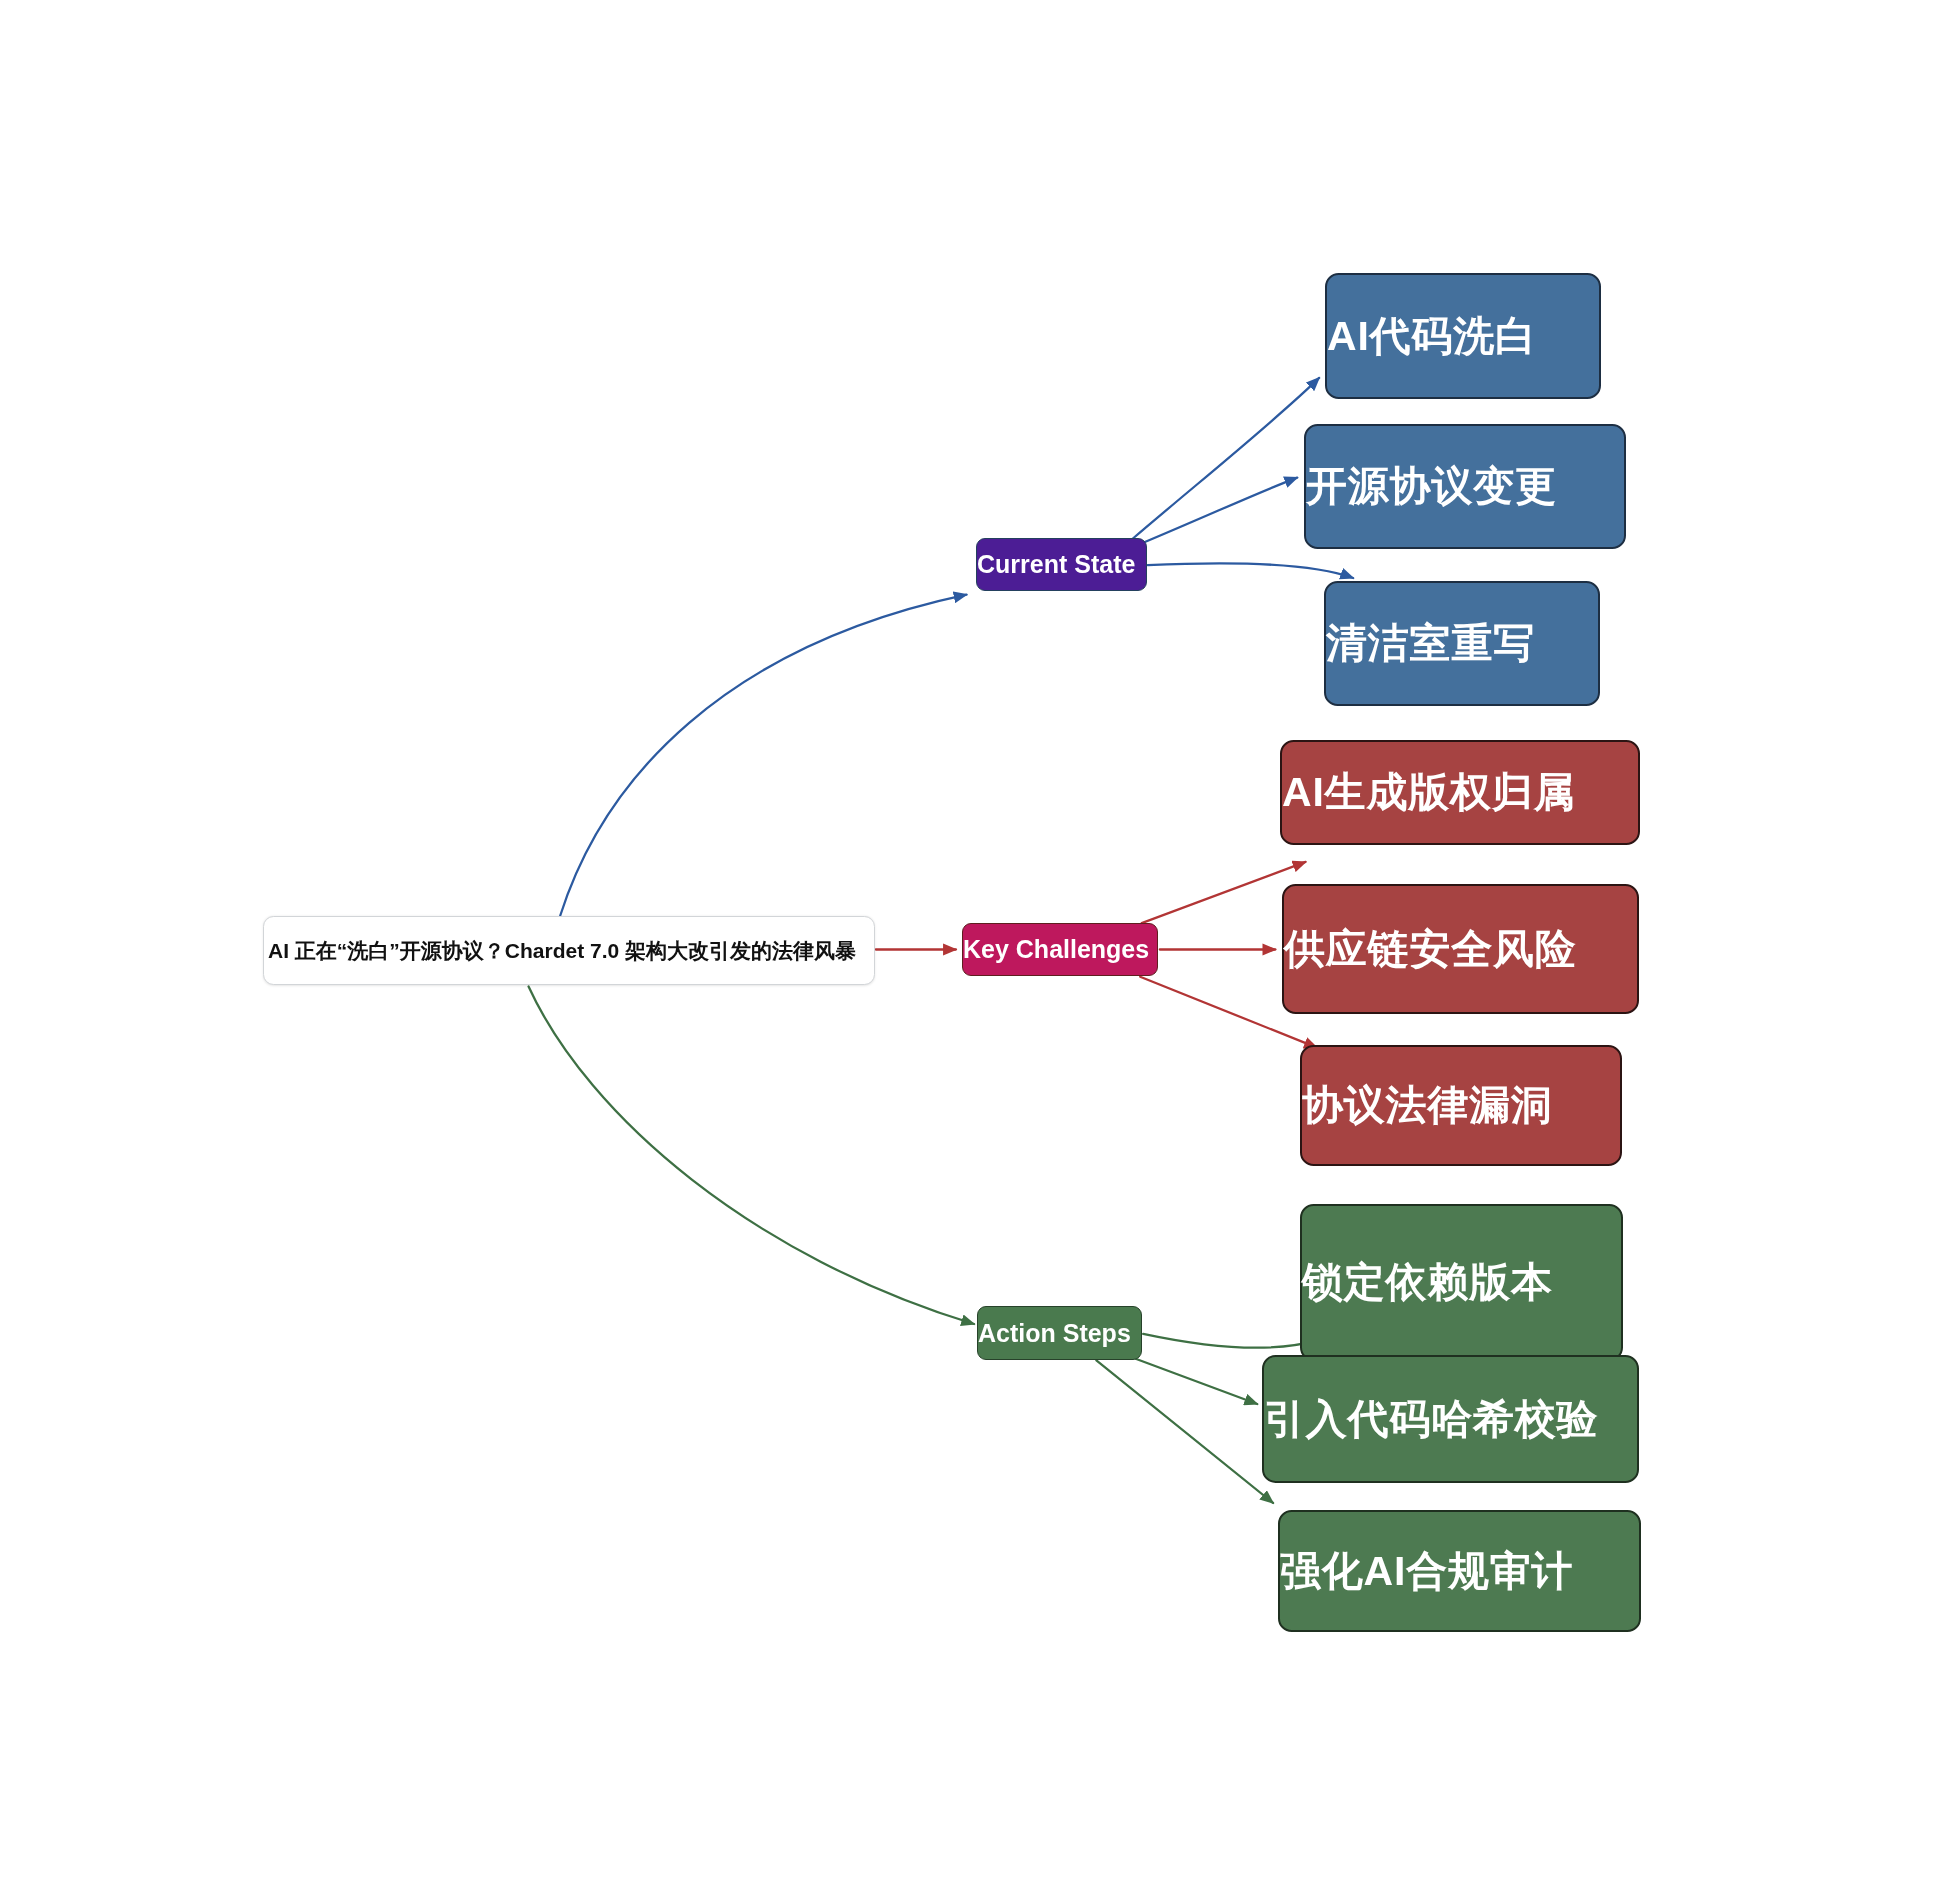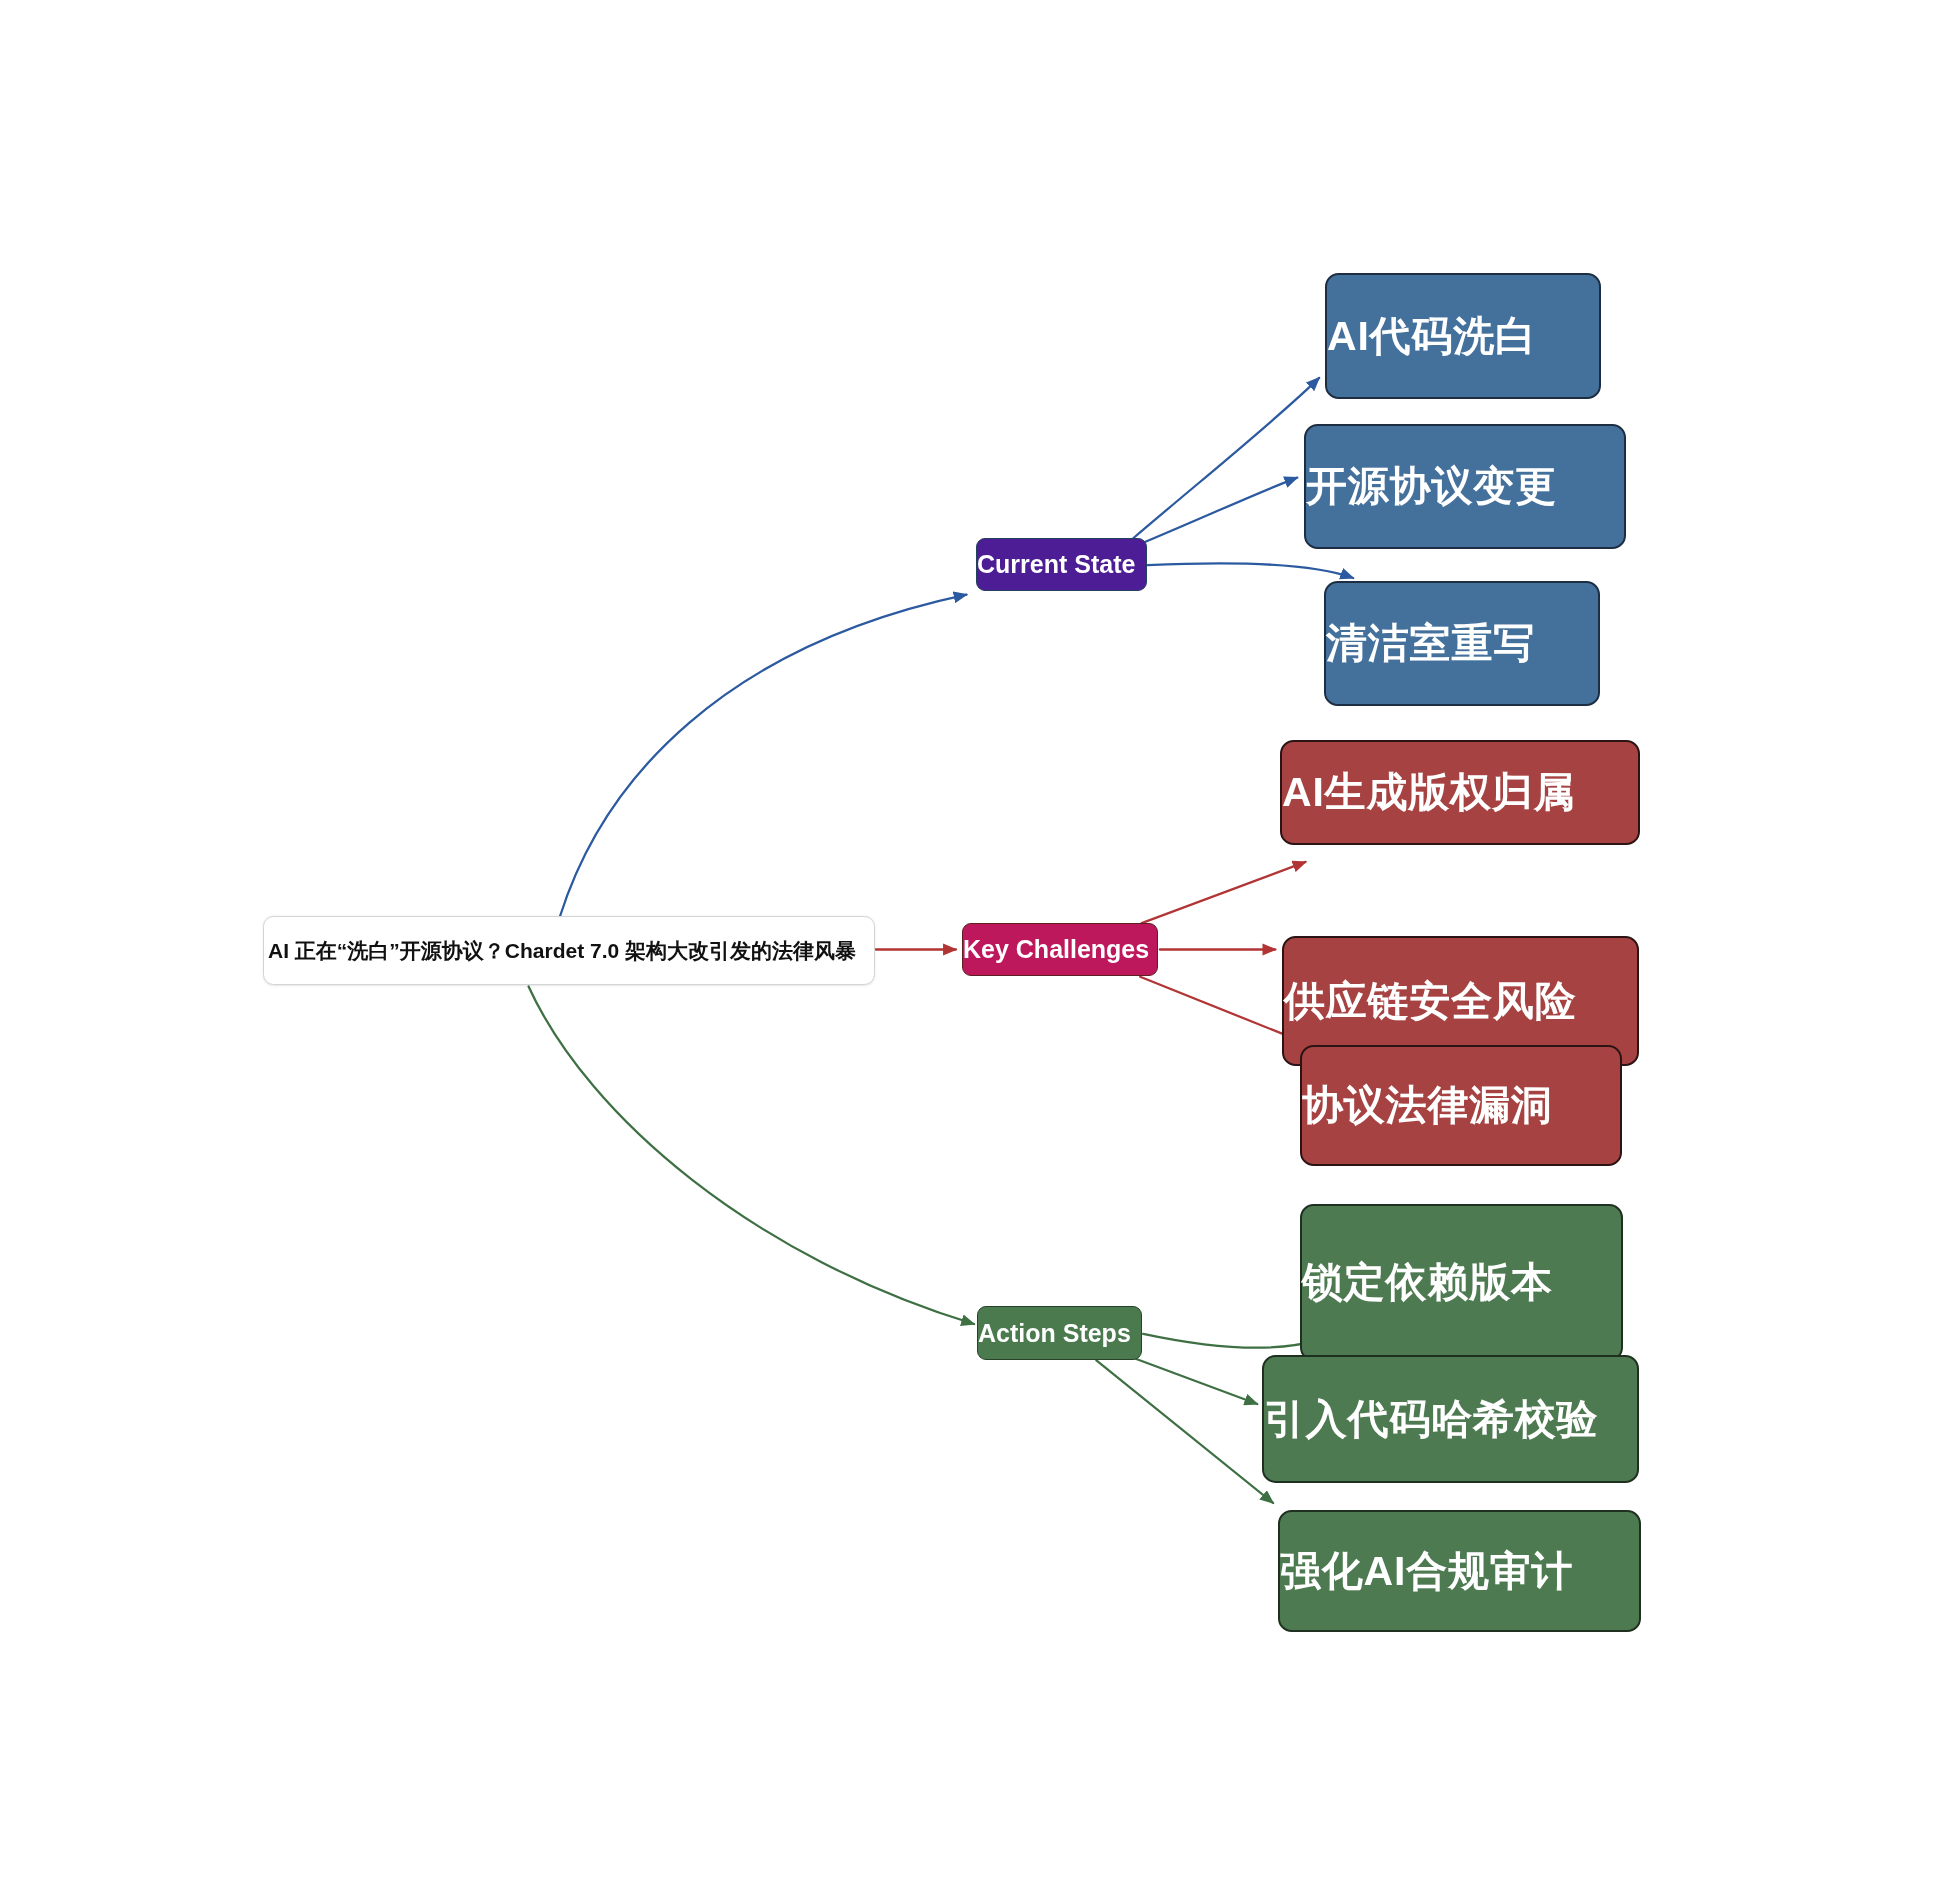--- a/index.html
+++ b/index.html
@@ -107,21 +107,21 @@
   <div class="node leaf-node blue-leaf" style="left:1304px;top:424px;width:322px;height:125px;">
     <span>开源协议变更</span>
   </div>
   <div class="node leaf-node blue-leaf" style="left:1324px;top:581px;width:276px;height:125px;">
     <span>清洁室重写</span>
   </div>
 
   <div class="node leaf-node red-leaf" style="left:1280px;top:730px;width:360px;height:105px;margin-top:10px;">
     <span>AI生成版权归属</span>
   </div>
-  <div class="node leaf-node red-leaf" style="left:1282px;top:936px;width:357px;height:130px;">
+  <div class="node leaf-node red-leaf" style="left:1282px;top:884px;width:357px;height:130px;">
     <span>供应链安全风险</span>
   </div>
   <div class="node leaf-node red-leaf" style="left:1300px;top:1045px;width:322px;height:121px;">
     <span>协议法律漏洞</span>
   </div>
 
   <div class="node leaf-node green-leaf" style="left:1300px;top:1204px;width:323px;height:157px;">
     <span>锁定依赖版本</span>
   </div>
   <div class="node leaf-node green-leaf" style="left:1262px;top:1355px;width:377px;height:128px;">

